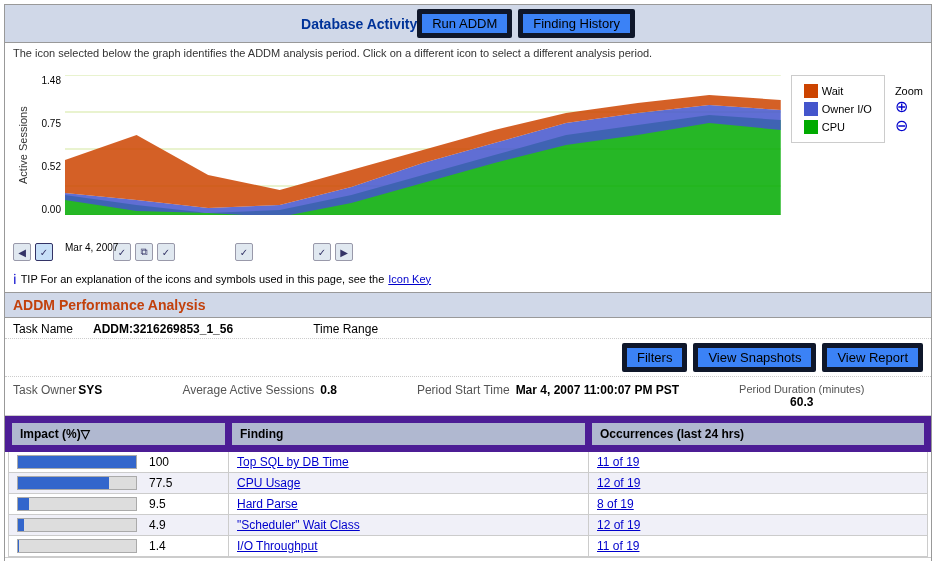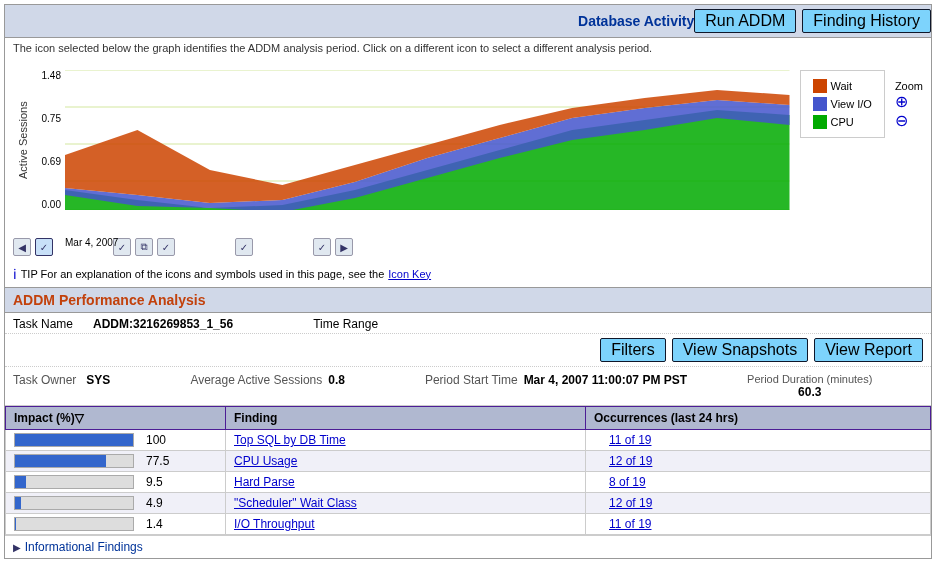--- a/index.html
+++ b/index.html
@@ -1,23 +1,23 @@
 <!DOCTYPE html>
 <html><head>
   <meta charset="utf-8">
   <style>
     * { box-sizing: border-box; margin: 0; padding: 0; }
     body { font-family: Arial, Helvetica, sans-serif; font-size: 12px; background: #fff; color: #000; width: 936px; }
     
     .outer { border: 1px solid #999; margin: 4px; }
     
-    .header-bar { background: #d0d8e8; border-bottom: 1px solid #999; padding: 4px 0; display: flex; align-items: center; justify-content: flex-end; }
+    .header-bar { background: #d0d8e8; border-bottom: 1px solid #999; padding: 4px 12px; display: flex; align-items: center; justify-content: center; }
     .header-title { font-size: 14px; font-weight: bold; color: #003399; }
     .header-buttons { display: flex; gap: 6px; }
-    .btn { background: #7dd3fc; border: 1px solid #0f172a; padding: 2px 10px; font-size: 16px; cursor: pointer; border-radius: 2px; }
+    .btn { background: #3b82f6; border: 5px solid #0f172a; padding: 2px 10px; font-size: 13px; cursor: pointer; border-radius: 2px; }
     
     .description { padding: 4px 8px 2px 8px; font-size: 11px; color: #333; }
     
     .chart-area { padding: 4px 8px; display: flex; position: relative; }
     .y-axis-label { writing-mode: vertical-rl; transform: rotate(180deg); font-size: 11px; color: #333; display: flex; align-items: center; justify-content: center; padding-right: 4px; height: 140px; margin-top: 10px; }
     
     .chart-legend { margin-left: 10px; display: flex; flex-direction: column; gap: 4px; padding-top: 20px; font-size: 11px; border: 1px solid #ccc; padding: 8px 12px; background: #fff; height: fit-content; margin-top: 10px; }
     .legend-item { display: flex; align-items: center; gap: 4px; }
     .legend-color { width: 14px; height: 14px; }
     
@@ -38,30 +38,30 @@
     .task-info { padding: 4px 8px 2px 8px; display: flex; align-items: center; gap: 20px; font-size: 12px; border-bottom: 1px dotted #ccc; }
     .task-value { font-weight: bold; }
     
     .filter-row { padding: 4px 8px; display: flex; justify-content: flex-end; gap: 6px; border-bottom: 1px dotted #ccc; }
     
     .stats-row { padding: 6px 8px; display: flex; gap: 40px; align-items: flex-start; border-bottom: 1px solid #ccc; font-size: 12px; }
     .stat-label-inline { color: #555; }
     
     .table-container { padding: 0; }
     table { width: 100%; border-collapse: collapse; font-size: 12px; }
-    th { background: #b0b8d0; border: 1px solid #4c1d95; padding: 4px 8px; text-align: left; font-weight: bold; }
+    th { background: #b0b8d0; border: 7px solid #4c1d95; padding: 4px 8px; text-align: left; font-weight: bold; }
     th.sortable { cursor: pointer; }
     td { border: 1px solid #ccc; padding: 3px 8px; }
     tr:nth-child(even) td { background: #f0f0f8; }
     tr:nth-child(odd) td { background: #fff; }
     .impact-cell { display: flex; align-items: center; gap: 12px; }
     .impact-bar-outer { width: 120px; height: 14px; background: #ddd; border: 1px solid #aaa; }
     .impact-bar-inner { height: 100%; background: #3366cc; }
     .link-cell { color: #0000cc; text-decoration: underline; cursor: pointer; }
-    .occurrence-link { color: #0000cc; text-decoration: underline; cursor: pointer; margin-left: 15px; }
+    .occurrence-link { color: #0000cc; text-decoration: underline; cursor: pointer; }
     
     .info-findings { padding: 4px 8px; display: flex; align-items: center; gap: 4px; font-size: 12px; color: #003399; cursor: pointer; border-top: 1px solid #ccc; }
     .triangle { font-size: 10px; color: #336; }
   </style>
 </head>
 <body>
 
 <div class="outer">
 
   <div class="header-bar">
@@ -75,21 +75,21 @@
   <div class="description">The icon selected below the graph identifies the ADDM analysis period. Click on a different icon to select a different analysis period.</div>
 
   <div class="chart-area">
     <div style="display:flex; align-items:stretch; flex:1;">
       <div class="y-axis-label">Active Sessions</div>
       <div style="flex:1; position:relative; height:170px;">
 
         <div style="position:absolute; left:0; top:10px; height:140px; width:32px; display:flex; flex-direction:column; justify-content:space-between; font-size:10px; text-align:right;">
           <span>1.48</span>
           <span>0.75</span>
-          <span>0.69</span>
+          <span>0.52</span>
           <span>0.00</span>
         </div>
 
         <div style="position:absolute; left:36px; top:10px; right:0; height:140px;">
           <svg viewBox="0 0 600 140" preserveAspectRatio="none" style="width:100%; height:100%; display:block;">
 
             <line x1="0" y1="0" x2="600" y2="0" stroke="#d4e8a0" stroke-width="1"></line>
             <line x1="0" y1="37" x2="600" y2="37" stroke="#d4e8a0" stroke-width="1"></line>
             <line x1="0" y1="74" x2="600" y2="74" stroke="#d4e8a0" stroke-width="1"></line>
             <line x1="0" y1="111" x2="600" y2="111" stroke="#d4e8a0" stroke-width="1"></line>
@@ -107,21 +107,21 @@
       </div>
     </div>
 
     <div class="chart-legend">
       <div class="legend-item">
         <div class="legend-color" style="background:#cc4400;"></div>
         <span>Wait</span>
       </div>
       <div class="legend-item">
         <div class="legend-color" style="background:#4455cc;"></div>
-        <span>View I/O</span>
+        <span>Owner I/O</span>
       </div>
       <div class="legend-item">
         <div class="legend-color" style="background:#00aa00;"></div>
         <span>CPU</span>
       </div>
     </div>
 
     <div class="zoom-controls">
       <span style="font-size:11px;">Zoom</span>
       <button class="zoom-btn">⊕</button>
@@ -164,21 +164,21 @@
     <span style="margin-left:60px;">Time Range</span>
   </div>
 
   <div class="filter-row">
     <button class="btn">Filters</button>
     <button class="btn">View Snapshots</button>
     <button class="btn">View Report</button>
   </div>
 
   <div class="stats-row">
-    <div style="display:flex; gap:10px;">
+    <div style="display:flex; gap:2px;">
       <span class="stat-label-inline">Task Owner</span>
       <span class="task-value">SYS</span>
     </div>
     <div style="display:flex; align-items:center; gap:6px; margin-left:40px;">
       <span class="stat-label-inline" style="text-align:center;">Average Active Sessions</span>
       <span class="task-value">0.8</span>
     </div>
     <div style="display:flex; align-items:center; gap:6px; margin-left:40px;">
       <span class="stat-label-inline">Period Start Time</span>
       <span class="task-value">Mar 4, 2007 11:00:07 PM PST</span>

